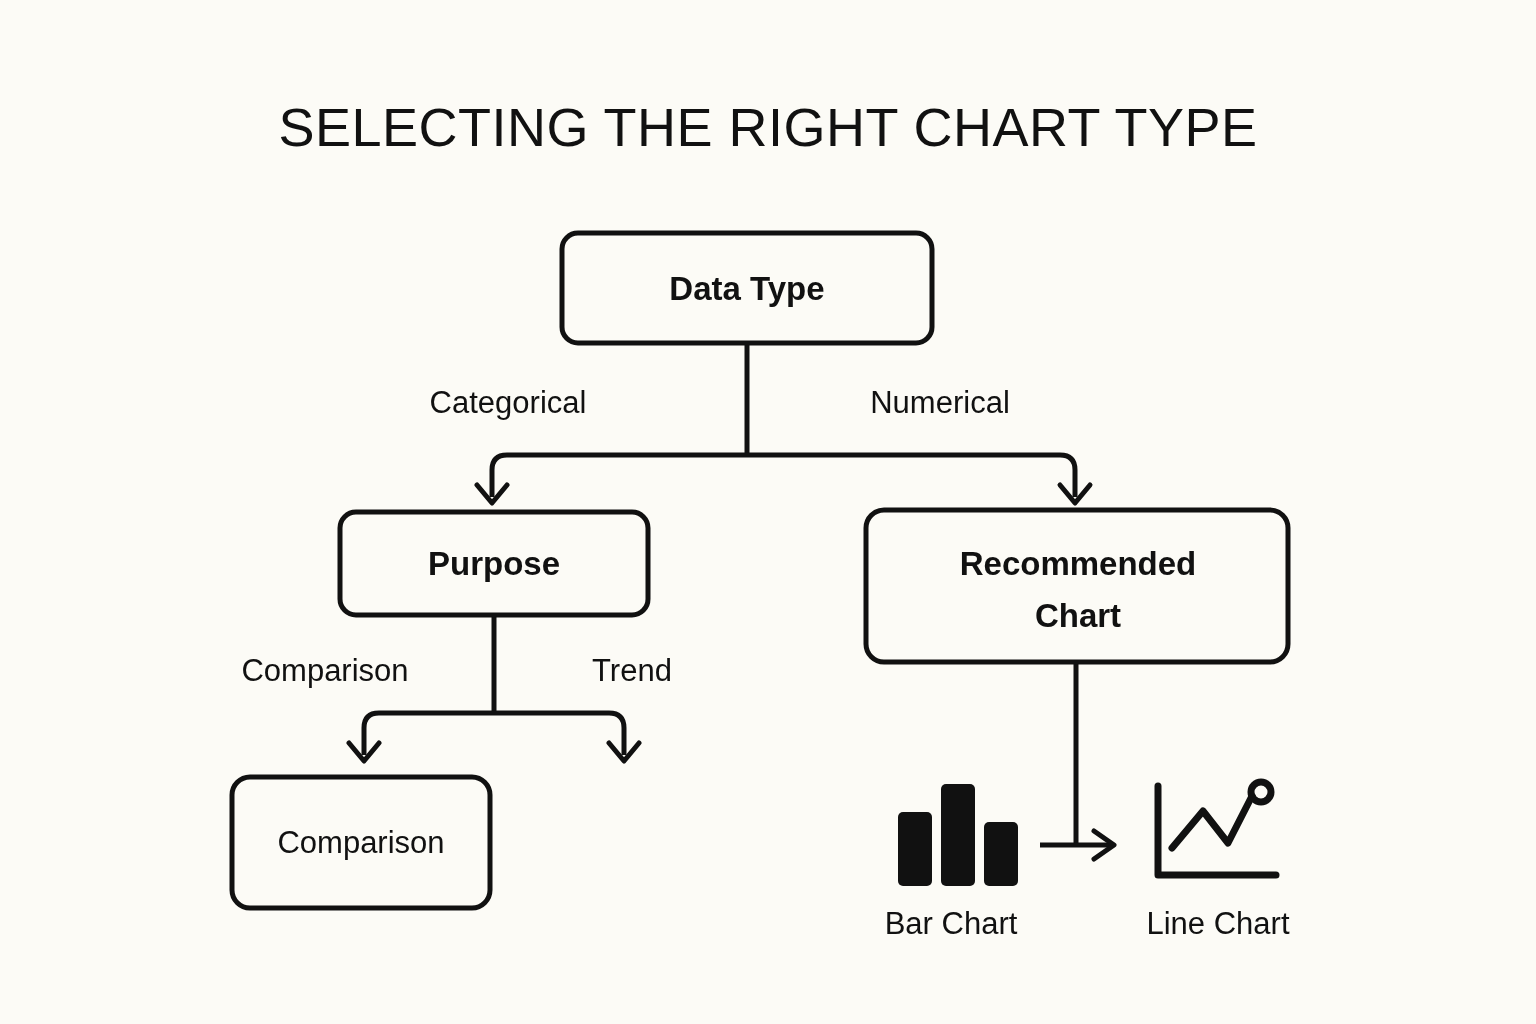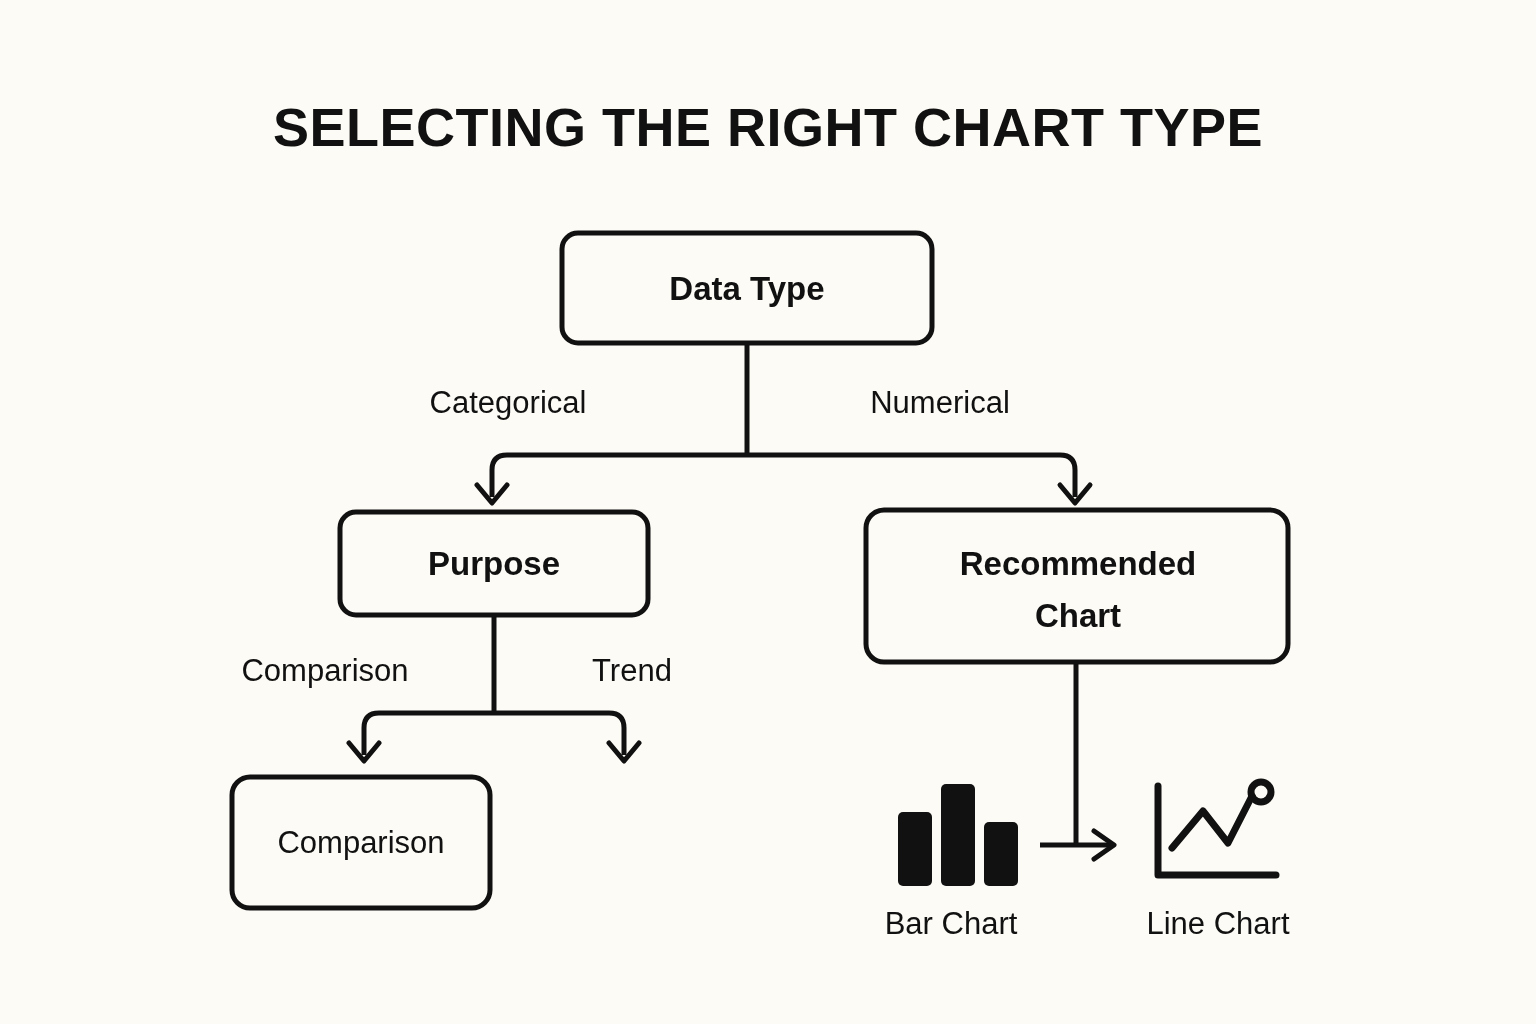--- a/index.html
+++ b/index.html
@@ -15,21 +15,21 @@
     overflow: hidden;
     font-family: "Liberation Sans", sans-serif;
   }
   #title {
     position: absolute;
     left: 0;
     top: 96px;
     width: 1536px;
     text-align: center;
     font-size: 54px;
-    font-weight: bold;
+    font-weight: normal;
     letter-spacing: 0.5px;
     color: #111111;
     font-family: "Liberation Sans", sans-serif;
     white-space: nowrap;
   }
   svg#diagram {
     position: absolute;
     left: 0;
     top: 0;
     width: 1536px;

